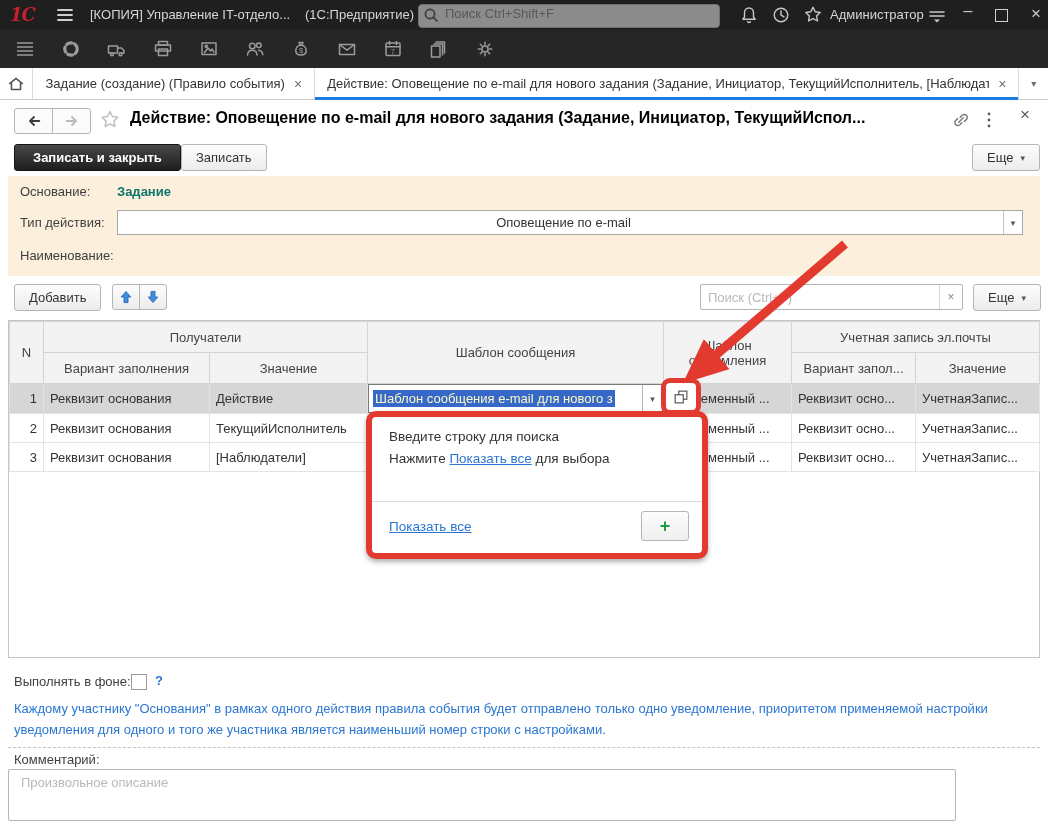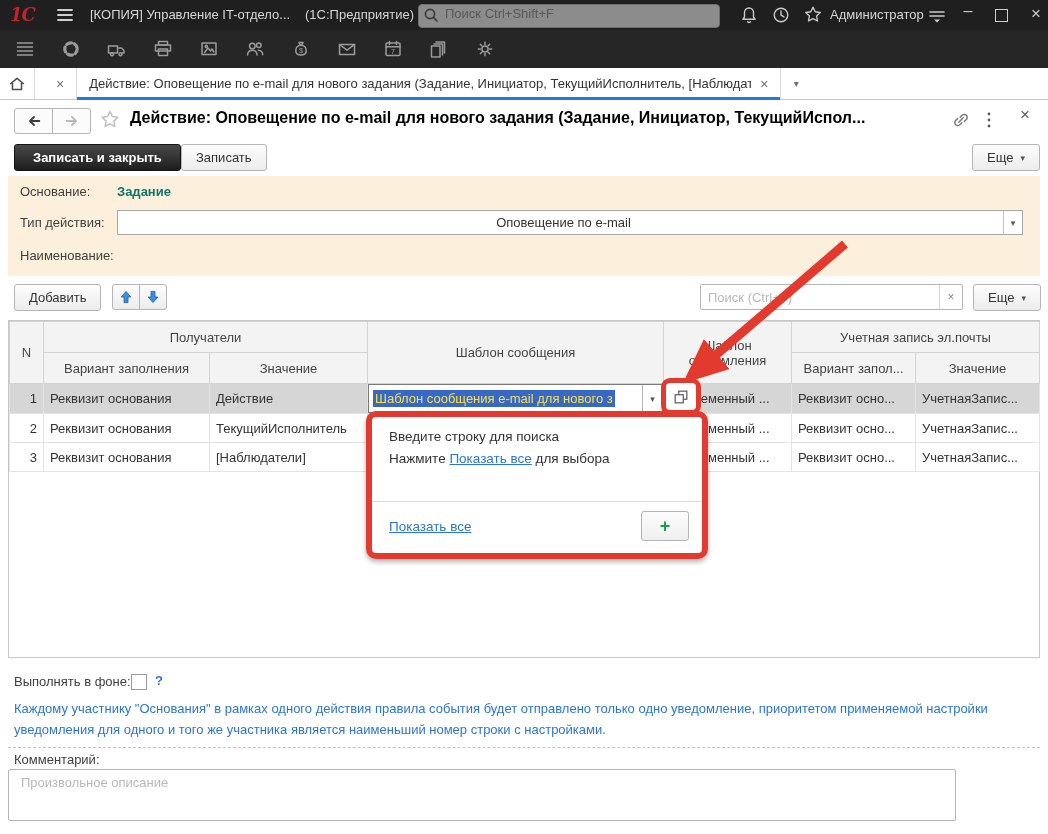--- a/index.html
+++ b/index.html
@@ -75,21 +75,21 @@
 
   
   .grid{position:absolute;left:8px;top:320px;width:1032px;height:338px;border:1px solid #c6c6c6;background:#fff;box-sizing:border-box;}
   table.g{border-collapse:collapse;table-layout:fixed;width:100%;}
   table.g th{background:#f3f3f3;border:1px solid #d4d4d4;font-weight:400;color:#444;font-size:13px;height:30px;padding:0 4px;overflow:hidden;}
   table.g td{border:1px solid #e3e3e3;height:29px;padding:0 6px;white-space:nowrap;overflow:hidden;color:#333;box-sizing:border-box;}
   tr.sel td{background:#d6d6d6;}
   td.num{text-align:right;}
   .ed-wrap{display:flex;height:29px;align-items:stretch;background:#fff;border:1px solid #7a7a7a;box-sizing:border-box;}
   .ed-text{flex:1;display:flex;align-items:center;padding-left:4px;overflow:hidden;white-space:nowrap;}
-  .ed-sel{background:#3668c9;color:#fde047;padding:1px 2px;}
+  .ed-sel{background:#3668c9;color:#fef9c3;padding:1px 2px;}
   .ed-dd{width:19px;border-left:1px solid #b5b5b5;background:#fff;display:flex;align-items:center;justify-content:center;color:#555;font-size:9px;}
 
   
   .bgf-label{position:absolute;left:14px;top:674px;color:#3f3f3f;}
   .chk{position:absolute;left:131px;top:674px;width:14px;height:14px;border:1px solid #9a9a9a;background:#fff;}
   .help{position:absolute;left:155px;top:673px;color:#2a76d2;font-weight:700;}
   .hint{position:absolute;left:14px;top:698px;width:988px;color:#2a76d2;line-height:21px;}
   .dashsep{position:absolute;left:8px;top:747px;width:1032px;border-top:1px dashed #c4c4c4;}
   .comment-label{position:absolute;left:14px;top:752px;color:#3f3f3f;}
   .comment-area{position:absolute;left:8px;top:769px;width:948px;height:52px;border:1px solid #b5b5b5;border-radius:2px;padding:5px 12px;resize:none;font:13px "Liberation Sans",sans-serif;color:#333;box-sizing:border-box;}
@@ -197,20 +197,21 @@
       </svg>
   </div>
 
   <div class="tabbar">
     <div class="tab tab-home">
       <svg width="20" height="20" viewBox="0 0 22 22">
           <path d="M3.5 11L11 4.8 18.5 11M6 9.5V17h10V9.5" stroke="#4f4f4f" stroke-width="1.7" fill="none" stroke-linejoin="round"></path>
         </svg>
     </div>
     <div class="tab">
+      <span class="tab-label">Задание (создание) (Правило события)</span>
       <span class="tabx">×</span>
     </div>
     <div class="tab tab-active">
       <span class="tab-label">Действие: Оповещение по e-mail для нового задания (Задание, Инициатор, ТекущийИсполнитель, [Наблюдат...</span>
       <span class="tabx">×</span>
     </div>
     <div class="tablist">▾</div>
   </div>
 
   <div class="navbtns">

